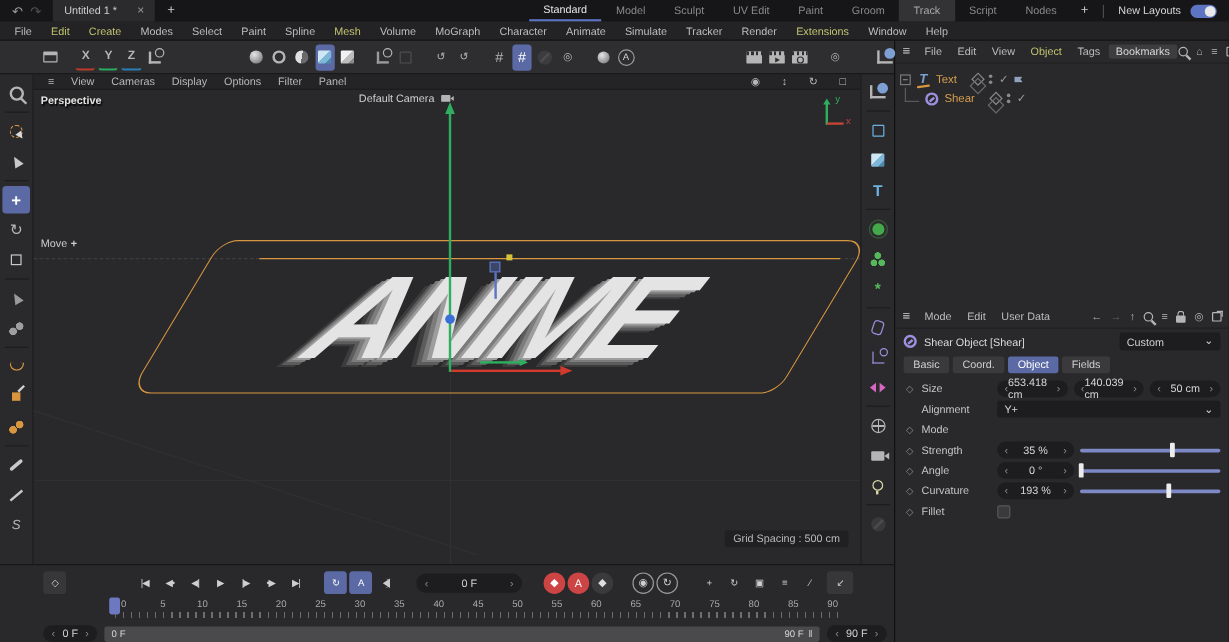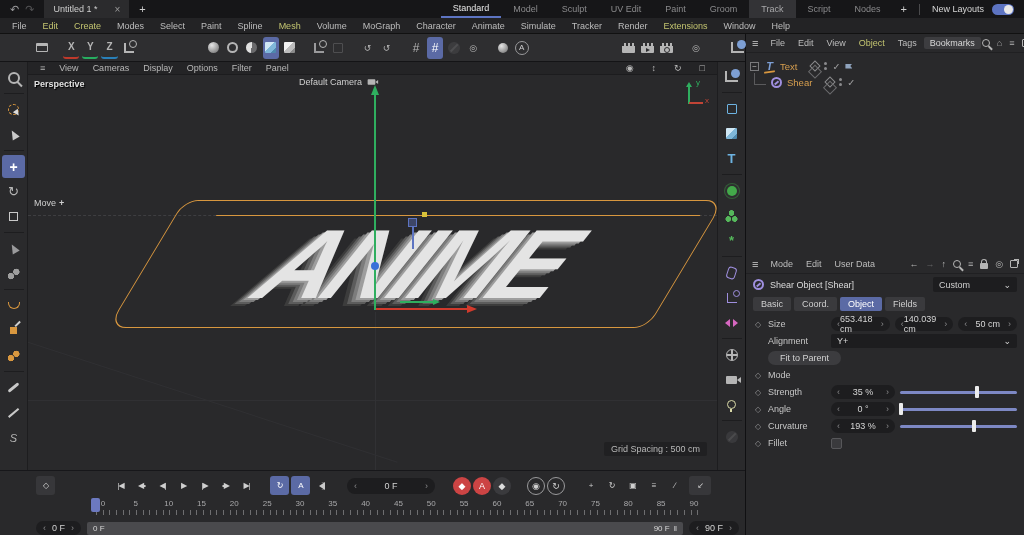--- a/index.html
+++ b/index.html
@@ -728,23 +728,20 @@
 
         <div class="arow">
           <span class="akey"></span>
           <span class="alab">Alignment</span>
           <span class="aselect">
             <span>Y+</span>
             <span>⌄</span>
           </span>
         </div>
 
-        <div class="arow">
-          <span class="fitbtn">Fit to Parent</span>
-        </div>
 
         <div class="arow">
           <span class="akey">◇</span>
           <span class="alab">Mode</span>
         </div>
 
         <div class="arow">
           <span class="akey">◇</span>
           <span class="alab">Strength</span>
           <span class="vpill fix">

